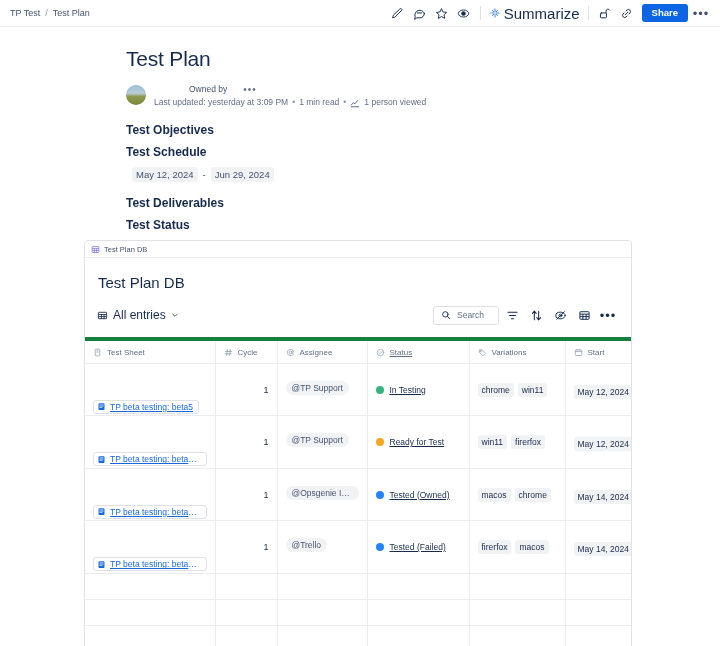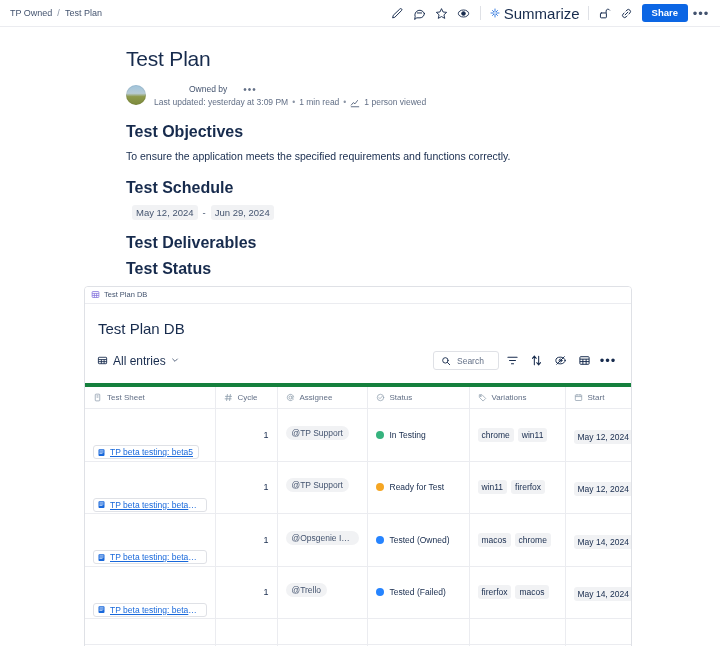--- a/index.html
+++ b/index.html
@@ -61,21 +61,21 @@
     flex: none; margin-top: 2px;
     box-shadow: inset 0 0 0 1px rgba(0,0,0,.06);
   }
   .byline-text { font-size: 8.5px; color: #626F86; line-height: 1.55; }
   .byline-row1 { display: flex; align-items: center; gap: 16px; margin-left: 35px; }
   .byline-row2 { display: flex; align-items: center; gap: 4px; }
   .dot-sep { color: #8993A4; }
   .owned { color: #44546F; }
   .meta-dots { color: #626F86; letter-spacing: 1px; font-size: 10px; line-height: 0.6; }
   h3.section {
-    font-size: 16px; font-weight: bold; color: #172B4D;
+    font-size: 12px; font-weight: bold; color: #172B4D;
     margin: 0 0 8px 0;
   }
   p.para {
     font-size: 10.5px; color: #172B4D; margin: 0 0 14px 0; line-height: 1.45;
   }
   .sched { margin: 0 0 14px 6px; font-size: 10px; display: flex; align-items: center; gap: 5px; }
   .datechip {
     background: #F1F2F4; color: #44546F; border-radius: 3px;
     padding: 2px 4px; font-size: 9.5px;
   }
@@ -133,21 +133,21 @@
   table.db th {
     font-weight: normal; font-size: 8px; color: #626F86;
     height: 22px; background: #fff;
   }
   .th-in { display: flex; align-items: center; gap: 5px; }
   .th-ico { color: #8C9BAB; display:flex; align-items:center; }
 
   .c-sheet { width: 130px; }
   .c-cycle { width: 62px; }
   .c-assignee { width: 90px; }
-  .c-status { width: 102px; }
+  .c-status { width: 102px; text-decoration: underline; }
   .c-variations { width: 96px; }
   .c-start { width: 68px; }
 
   .linkchip {
     display: inline-flex; align-items: center; gap: 4px;
     border: 1px solid #DFE1E6; border-radius: 3px;
     padding: 1px 5px 1px 3px; max-width: 100%;
     background: #fff;
     margin-top: 36px;
   }
@@ -191,21 +191,21 @@
   }
   .sb-arrow { width: 11px; display:flex; align-items:center; justify-content:center; color:#5E6C84; font-size:7px; }
   .sb-track { flex: 1; height: 9px; background: #F1F2F4; position: relative; border-radius: 1px;}
   .sb-thumb { position:absolute; left:1px; top:0; height: 9px; width: 81%; background: #BFC1C4; border-radius: 1px; }
 </style>
 </head>
 <body>
 
 <div class="topbar">
   <div class="breadcrumb">
-    <span class="crumb">TP Owned</span>
+    <span class="crumb">TP Test</span>
     <span class="sep">/</span>
     <span class="crumb">Test Plan</span>
   </div>
 
   <div class="topactions">
     <span class="ticon">
       <svg width="13" height="13" viewBox="0 0 24 24" fill="none" stroke="currentColor" stroke-width="1.8" stroke-linecap="round" stroke-linejoin="round">
           <path d="M16.5 3.5a2.1 2.1 0 0 1 3 3L7 19l-4 1 1-4z"></path>
         </svg>
     </span>
@@ -276,21 +276,20 @@
                 <path d="M3 17l5-6 4 3 6-8"></path>
                 <path d="M3 21h18"></path>
               </svg>
           </span>
           <span>1 person viewed</span>
         </div>
       </div>
     </div>
 
     <h3 class="section">Test Objectives</h3>
-    <p class="para">To ensure the application meets the specified requirements and functions correctly.</p>
 
     <h3 class="section">Test Schedule</h3>
     <div class="sched">
       <span class="datechip">May 12, 2024</span>
       <span class="dash">-</span>
       <span class="datechip">Jun 29, 2024</span>
     </div>
 
     <h3 class="section">Test Deliverables</h3>
 

